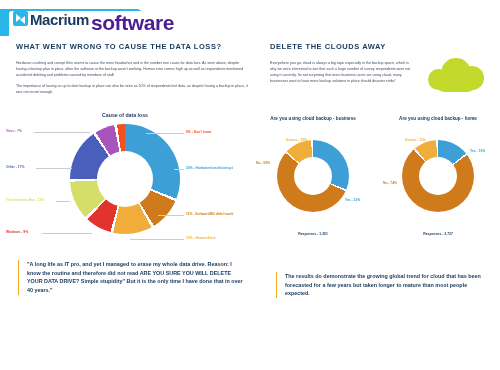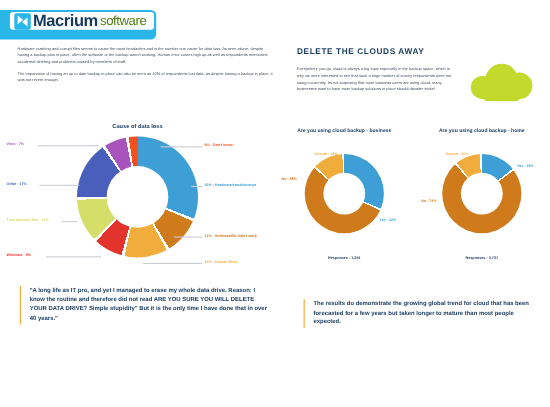--- a/index.html
+++ b/index.html
@@ -11,40 +11,40 @@
     position:relative;
   }
   .page{position:absolute;inset:0;background:#fff;}
 
   
   .header-bar{
     position:absolute;left:0;top:9px;width:142px;height:27px;
     background:#29b6e8;border-top-right-radius:5px;border-bottom-right-radius:5px;
   }
   .logo{
-    position:absolute;left:9px;top:11px;height:16px;
-    display:flex;align-items:center;gap:2px;
+    position:absolute;left:9px;top:11px;height:33px;
+    display:flex;align-items:flex-start;gap:2px;
     background:#ffffff;padding:0 7px 0 4px;border-radius:3px;
   }
   .logo-mark{
     width:15px;height:15px;background:#29b6e8;border-radius:2px;
     display:inline-block;position:relative;flex:none;
   }
   .logo-mark:after{
     content:"";position:absolute;left:3px;top:2.5px;
     width:0;height:0;border-left:5px solid #fff;
     border-top:4px solid transparent;border-bottom:4px solid transparent;
   }
   .logo-mark:before{
     content:"";position:absolute;right:3px;bottom:2.5px;
     width:0;height:0;border-right:5px solid #fff;
     border-top:4px solid transparent;border-bottom:4px solid transparent;
   }
   .logo-a{font-size:15px;font-weight:bold;color:#17395e;letter-spacing:-.4px;}
-  .logo-b{font-size:12px;font-weight:400;color:#4d7c0f;letter-spacing:-.4px;}
+  .logo-b{font-size:21px;font-weight:700;color:#4c1d95;letter-spacing:-.4px;}
 
   
   .col-left{position:absolute;left:16px;top:42px;width:232px;}
   .col-right{position:absolute;left:270px;top:42px;width:222px;}
 
   .section-title{
     font-size:7.5px;font-weight:bold;letter-spacing:.55px;
     color:#17395e;margin:0 0 10px 0;
   }
   .body-text{
@@ -109,20 +109,21 @@
 <div class="page">
 
   <div class="header-bar"></div>
   <div class="logo">
     <span class="logo-mark"></span>
     <span class="logo-a">Macrium</span>
     <span class="logo-b">software</span>
   </div>
 
   <div class="col-left">
+    <h2 class="section-title">WHAT WENT WRONG TO CAUSE THE DATA LOSS?</h2>
     <p class="body-text">Hardware crashing and corrupt files seems to cause the most headaches and is the number one cause for data loss. As seen above, despite having a backup plan in place, often the software or the backup wasn't working. Human error comes high up as well as respondents mentioned accidental deleting and problems caused by members of staff.</p>
     <p class="body-text">The importance of having an up to date backup in place can also be seen as 10% of respondents lost data, as despite having a backup in place, it was not recent enough.</p>
   </div>
 
   <div class="chart-title" style="position:absolute;left:70px;top:112px;width:110px;">Cause of data loss</div>
 
   <div id="big-donut-wrap">
     <div class="donut" id="big-donut" style="background: conic-gradient(rgb(61, 159, 214) 12deg, rgb(61, 159, 214) 110.887deg, rgb(255, 255, 255) 110.887deg, rgb(255, 255, 255) 113.887deg, rgb(207, 122, 27) 113.887deg, rgb(207, 122, 27) 148.245deg, rgb(255, 255, 255) 148.245deg, rgb(255, 255, 255) 151.245deg, rgb(240, 173, 60) 151.245deg, rgb(240, 173, 60) 192.396deg, rgb(255, 255, 255) 192.396deg, rgb(255, 255, 255) 195.396deg, rgb(226, 52, 44) 195.396deg, rgb(226, 52, 44) 222.962deg, rgb(255, 255, 255) 222.962deg, rgb(255, 255, 255) 225.962deg, rgb(214, 222, 106) 225.962deg, rgb(214, 222, 106) 267.113deg, rgb(255, 255, 255) 267.113deg, rgb(255, 255, 255) 270.113deg, rgb(74, 95, 187) 270.113deg, rgb(74, 95, 187) 324.849deg, rgb(255, 255, 255) 324.849deg, rgb(255, 255, 255) 327.849deg, rgb(169, 83, 189) 327.849deg, rgb(169, 83, 189) 348.623deg, rgb(255, 255, 255) 348.623deg, rgb(255, 255, 255) 351.623deg, rgb(244, 81, 30) 351.623deg, rgb(244, 81, 30) 369deg, rgb(255, 255, 255) 369deg, rgb(255, 255, 255) 372deg);">
       <div class="hole"></div>
     </div>

